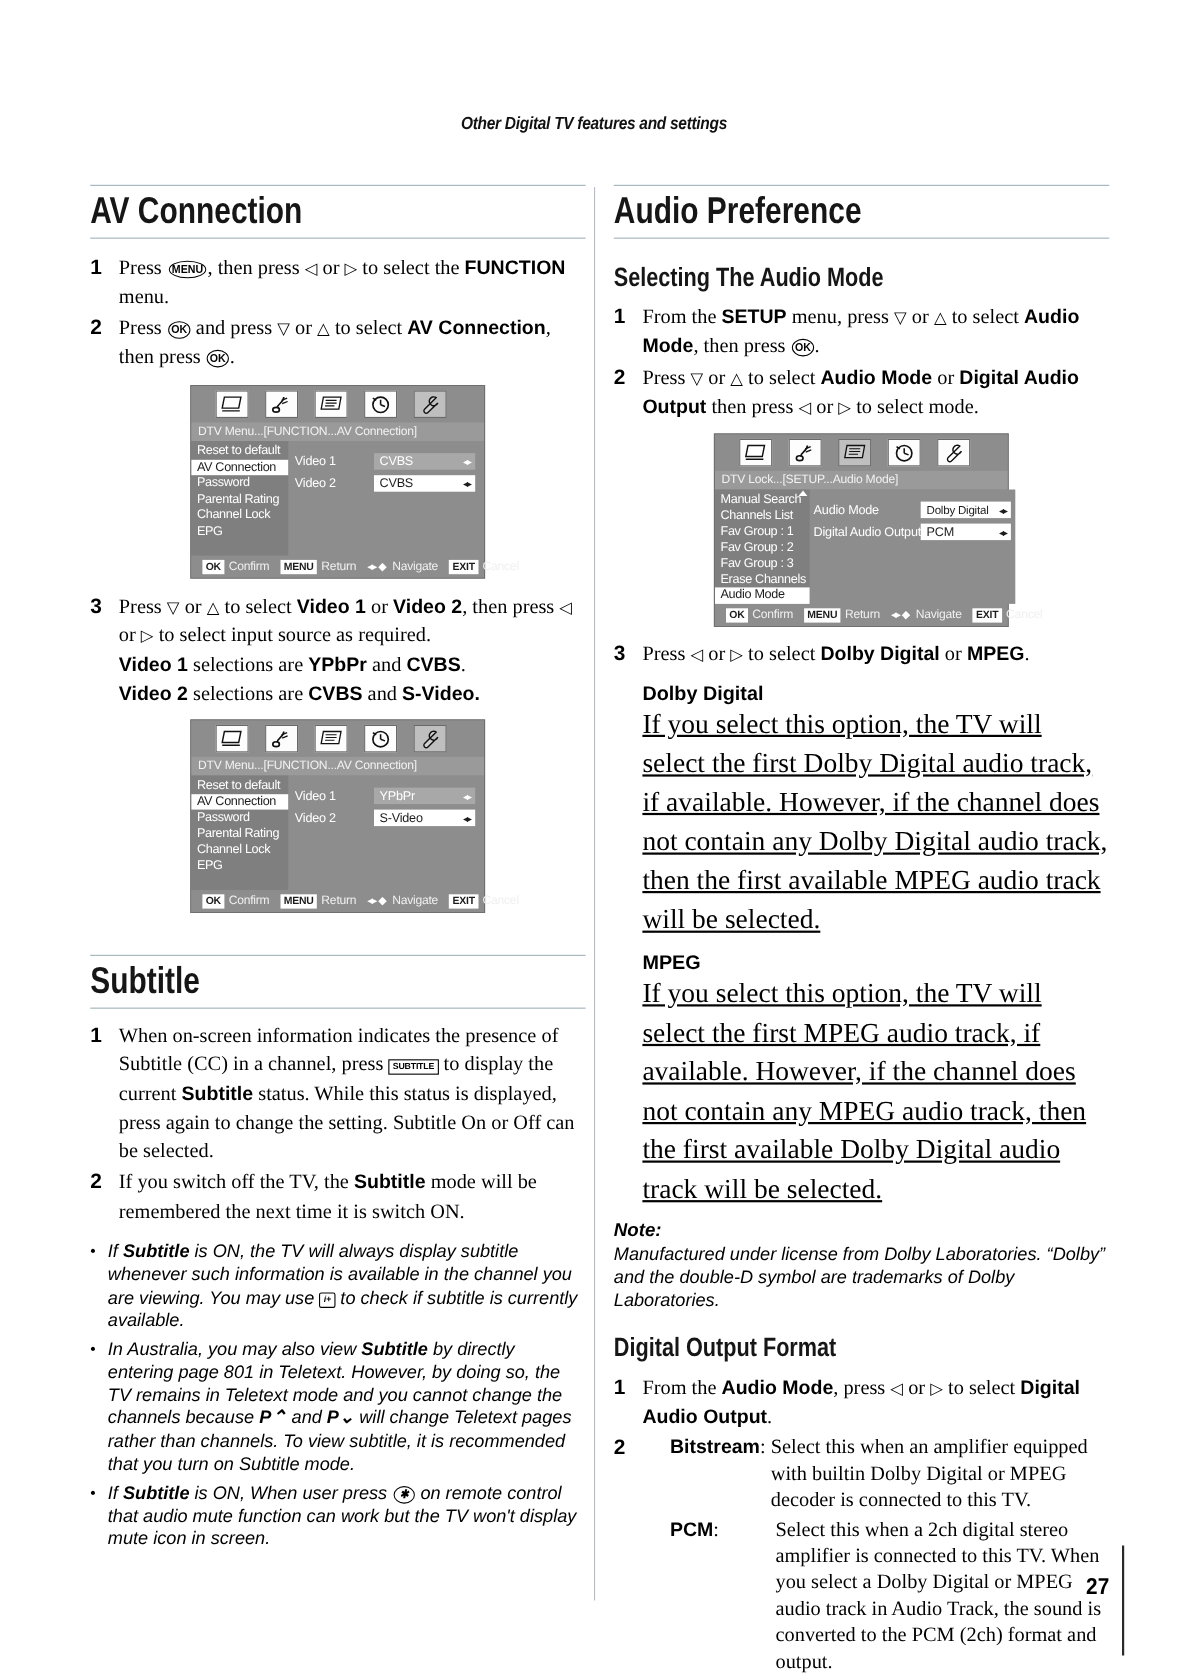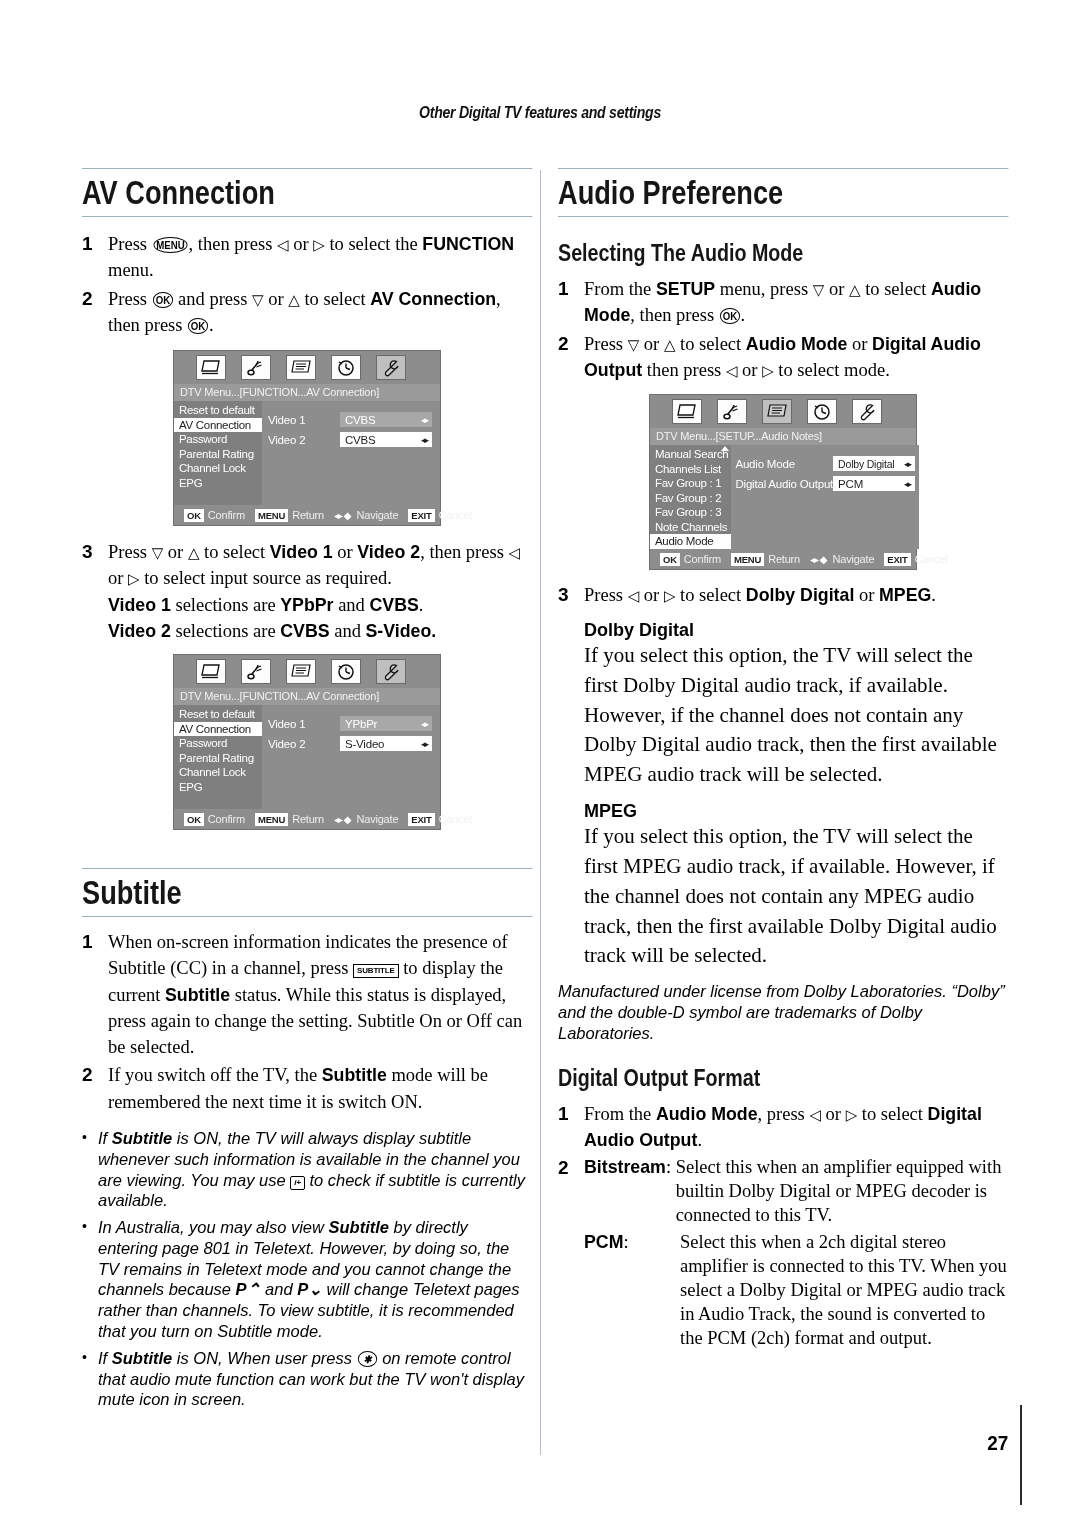--- a/index.html
+++ b/index.html
@@ -142,25 +142,25 @@
   .note-li .bullet { width:16px; flex:0 0 16px; font-style:normal; font-size:14px; line-height:1.4;}
   .note-li .txt { flex:1 1 auto; }
   .note-body b { font-family:"Liberation Sans", sans-serif; font-weight:bold; font-style:italic; font-size:1em;}
 
   
   .defhead {
     font-family:"Liberation Sans", sans-serif;
     font-weight:bold; font-size:18px;
     margin-top:11px;
   }
-  .deftext { font-size:21px; line-height:1.42; }
+  .deftext { font-size:25px; line-height:1.42;text-decoration:underline; }
 
   
   .hang { display:flex; font-size:18.5px; line-height:1.30; }
-  .hang .lbl { flex:0 0 auto; }
+  .hang .lbl { flex:0 0 auto;margin-left:25px; }
   .hang .val { flex:1 1 auto; }
 
   
   .osd {
     width:268px;
     background:#8d8d8d;
     border:1px solid #6f6f6f;
     font-family:"Liberation Sans", sans-serif;
     color:#ffffff;
     position:relative;
@@ -530,30 +530,30 @@
                 <line x1="10" y1="9" x2="14" y2="10.5" stroke="#111" stroke-width="1.4"></line>
                 <path d="M3 3 L6 5" stroke="#111" stroke-width="1.4"></path>
               </svg>
           </div>
           <div class="osd-ic">
             <svg width="20" height="18" viewBox="0 0 20 18">
                 <path d="M15.5 2.5 a4 4 0 1 0 1.5 4.8 L8 16 a2 2 0 0 1-3-3 L13.8 4.2 z" fill="#fff" stroke="#111" stroke-width="1.3"></path>
               </svg>
           </div>
         </div>
-        <div class="osd-path">DTV Menu...[SETUP...Audio Notes]</div>
+        <div class="osd-path">DTV Lock...[SETUP...Audio Mode]</div>
         <div class="osd-main">
           <div class="osd-list" style="width:96px">
             <div class="scroll-up"></div>
             <div class="it">Manual Search</div>
             <div class="it">Channels List</div>
             <div class="it">Fav Group : 1</div>
             <div class="it">Fav Group : 2</div>
             <div class="it">Fav Group : 3</div>
-            <div class="it">Note Channels</div>
+            <div class="it">Erase Channels</div>
             <div class="it hl">Audio Mode</div>
           </div>
           <div class="osd-fields" style="padding-left:4px; padding-right:4px;">
             <div class="osd-row">
               <span class="flabel">Audio Mode</span>
               <span class="fval white" style="width:82px">
                 <span style="font-size:10.5px">Dolby Digital</span>
                 <span class="arrows" style="margin-left:2px">◂▸</span>
               </span>
             </div>
@@ -587,20 +587,21 @@
     </div>
 
     <div style="padding-left:26px;">
       <div class="defhead">Dolby Digital</div>
       <div class="deftext">If you select this option, the TV will select the first Dolby Digital audio track, if available. However, if the channel does not contain any Dolby Digital audio track, then the first available MPEG audio track will be selected.</div>
       <div class="defhead">MPEG</div>
       <div class="deftext">If you select this option, the TV will select the first MPEG audio track, if available. However, if the channel does not contain any MPEG audio track, then the first available Dolby Digital audio track will be selected.</div>
     </div>
 
     <div style="margin-top:10px;">
+      <div class="notes-title">Note:</div>
       <div class="note-body">Manufactured under license from Dolby Laboratories. “Dolby” and the double-D symbol are trademarks of Dolby Laboratories.</div>
     </div>
 
     <h2 class="sub" style="margin-top:20px;">Digital Output Format</h2>
 
     <div class="steps" style="margin-top:9px;">
       <div class="step">
         <div class="num">1</div>
         <div class="body">From the <b>Audio Mode</b>, press <span class="tri">◁</span> or <span class="tri">▷</span> to select <b>Digital Audio Output</b>.</div>
       </div>

